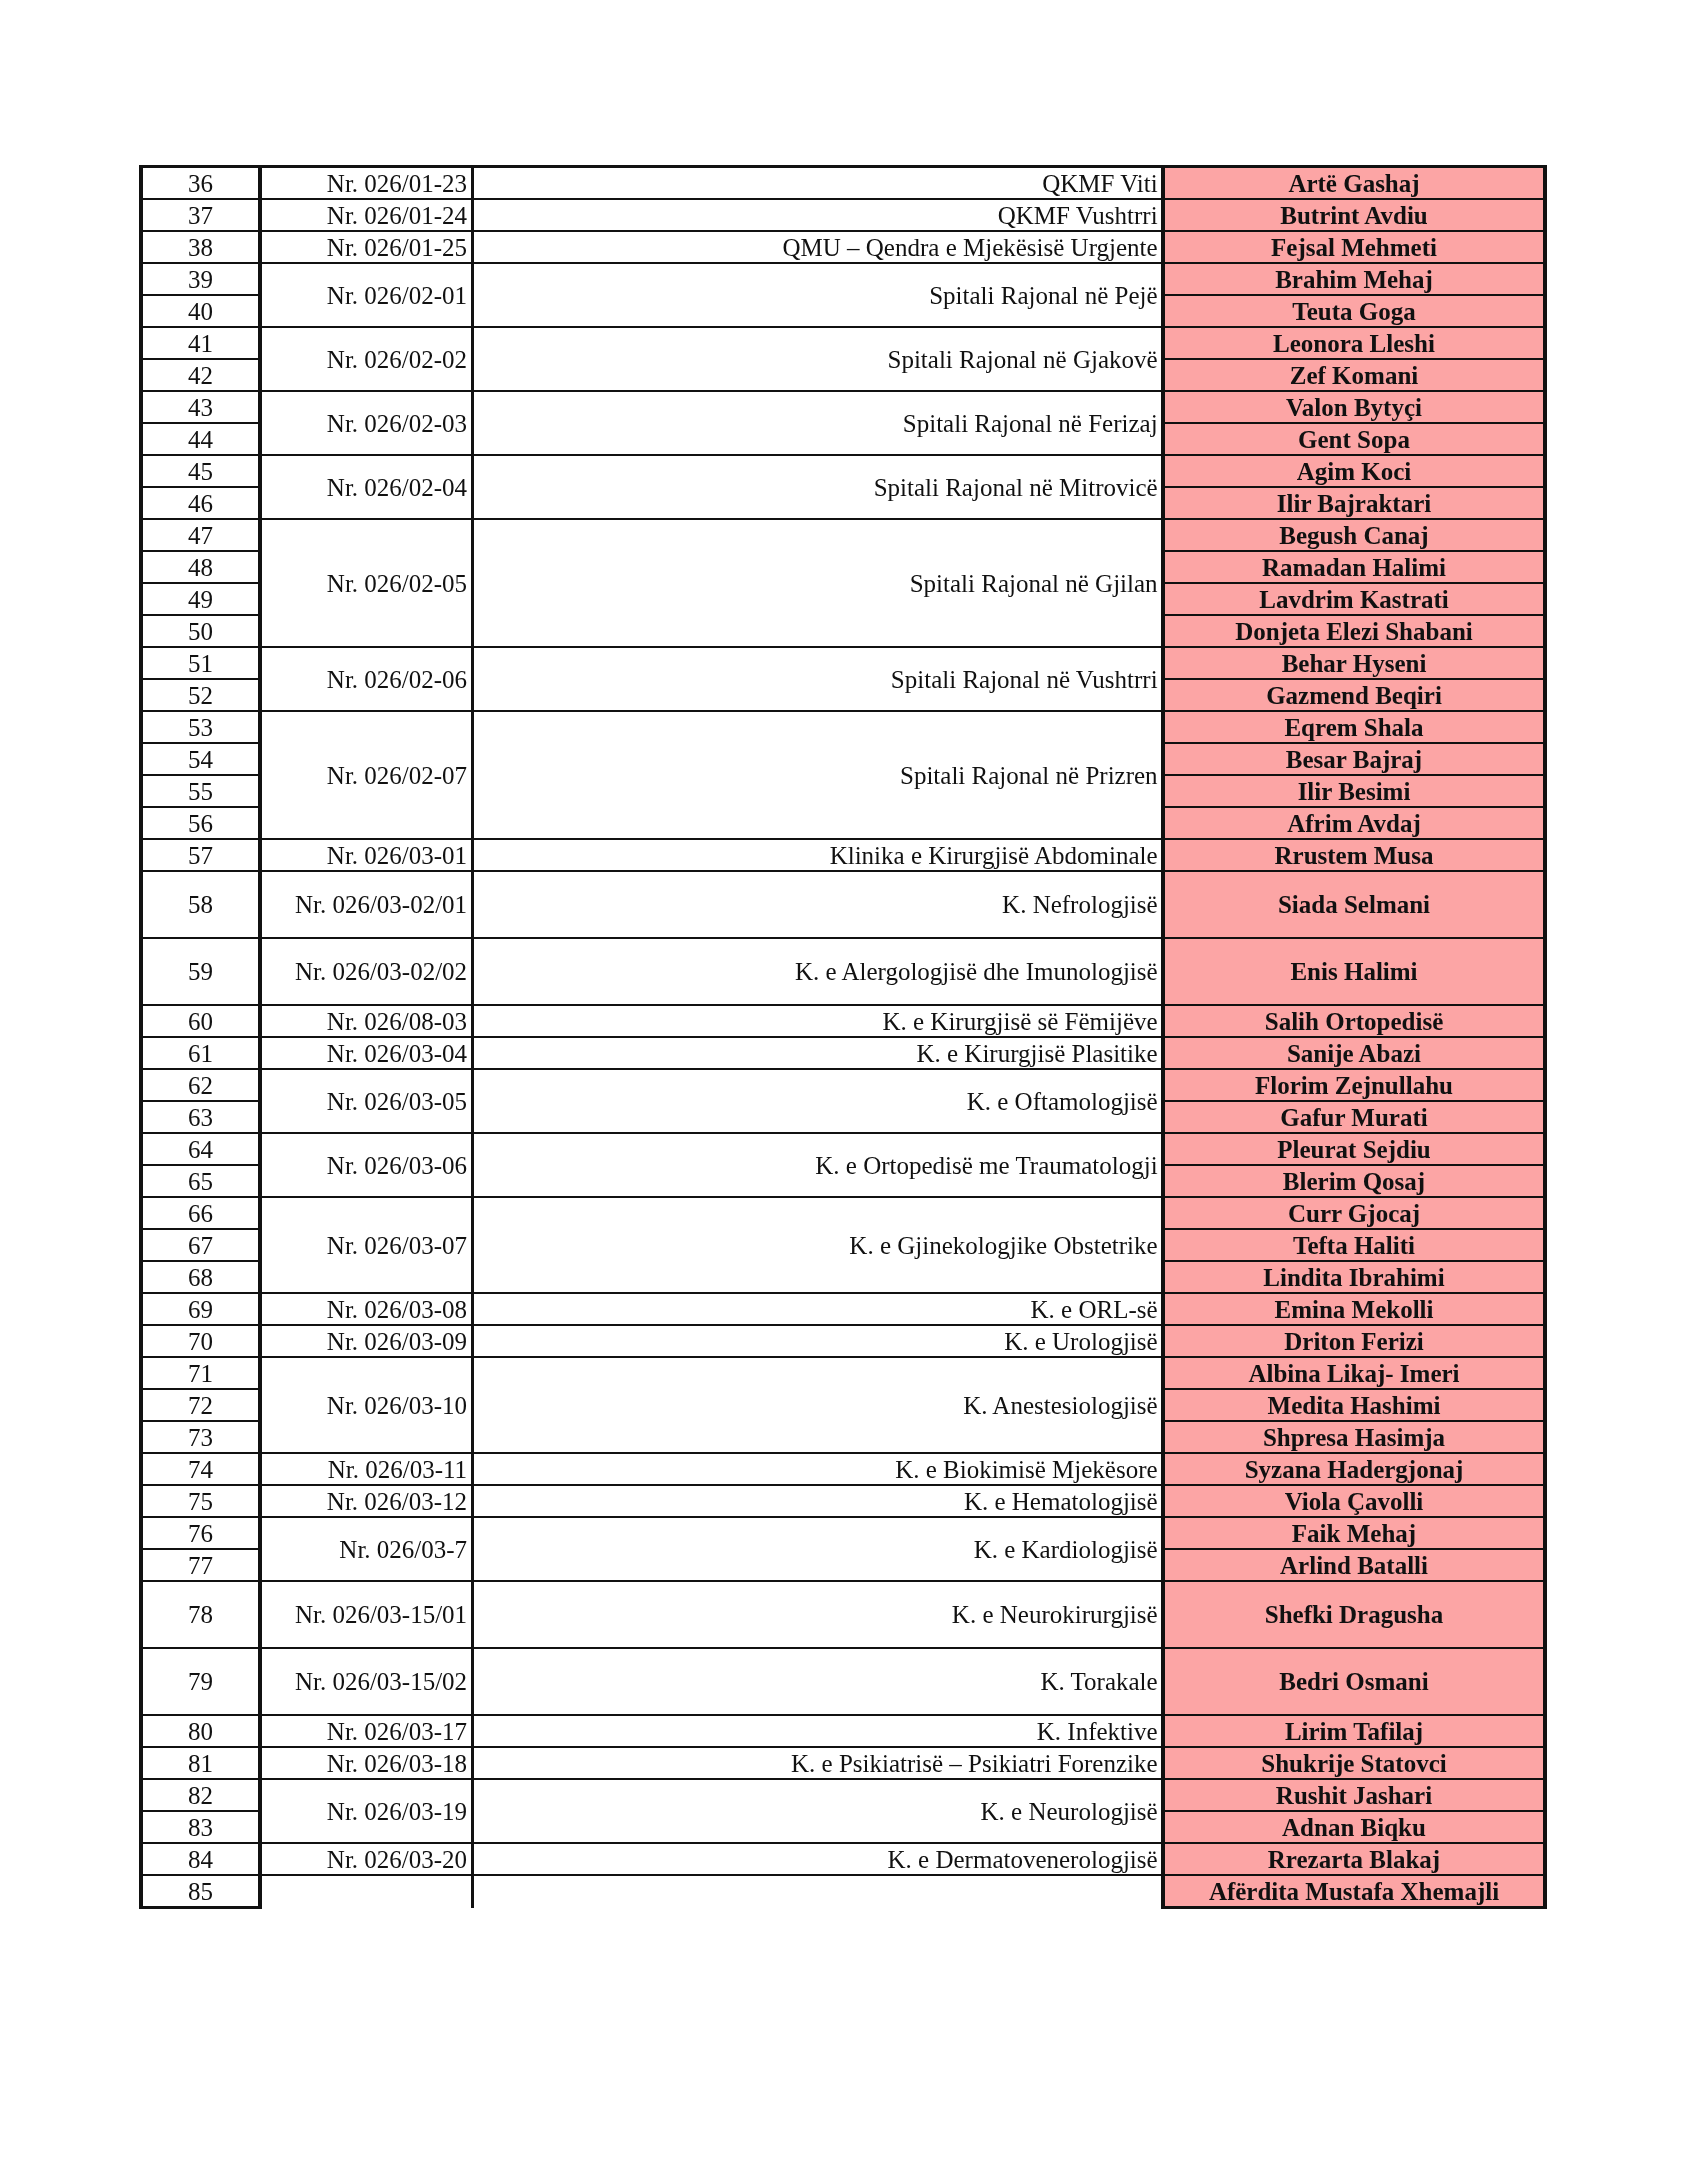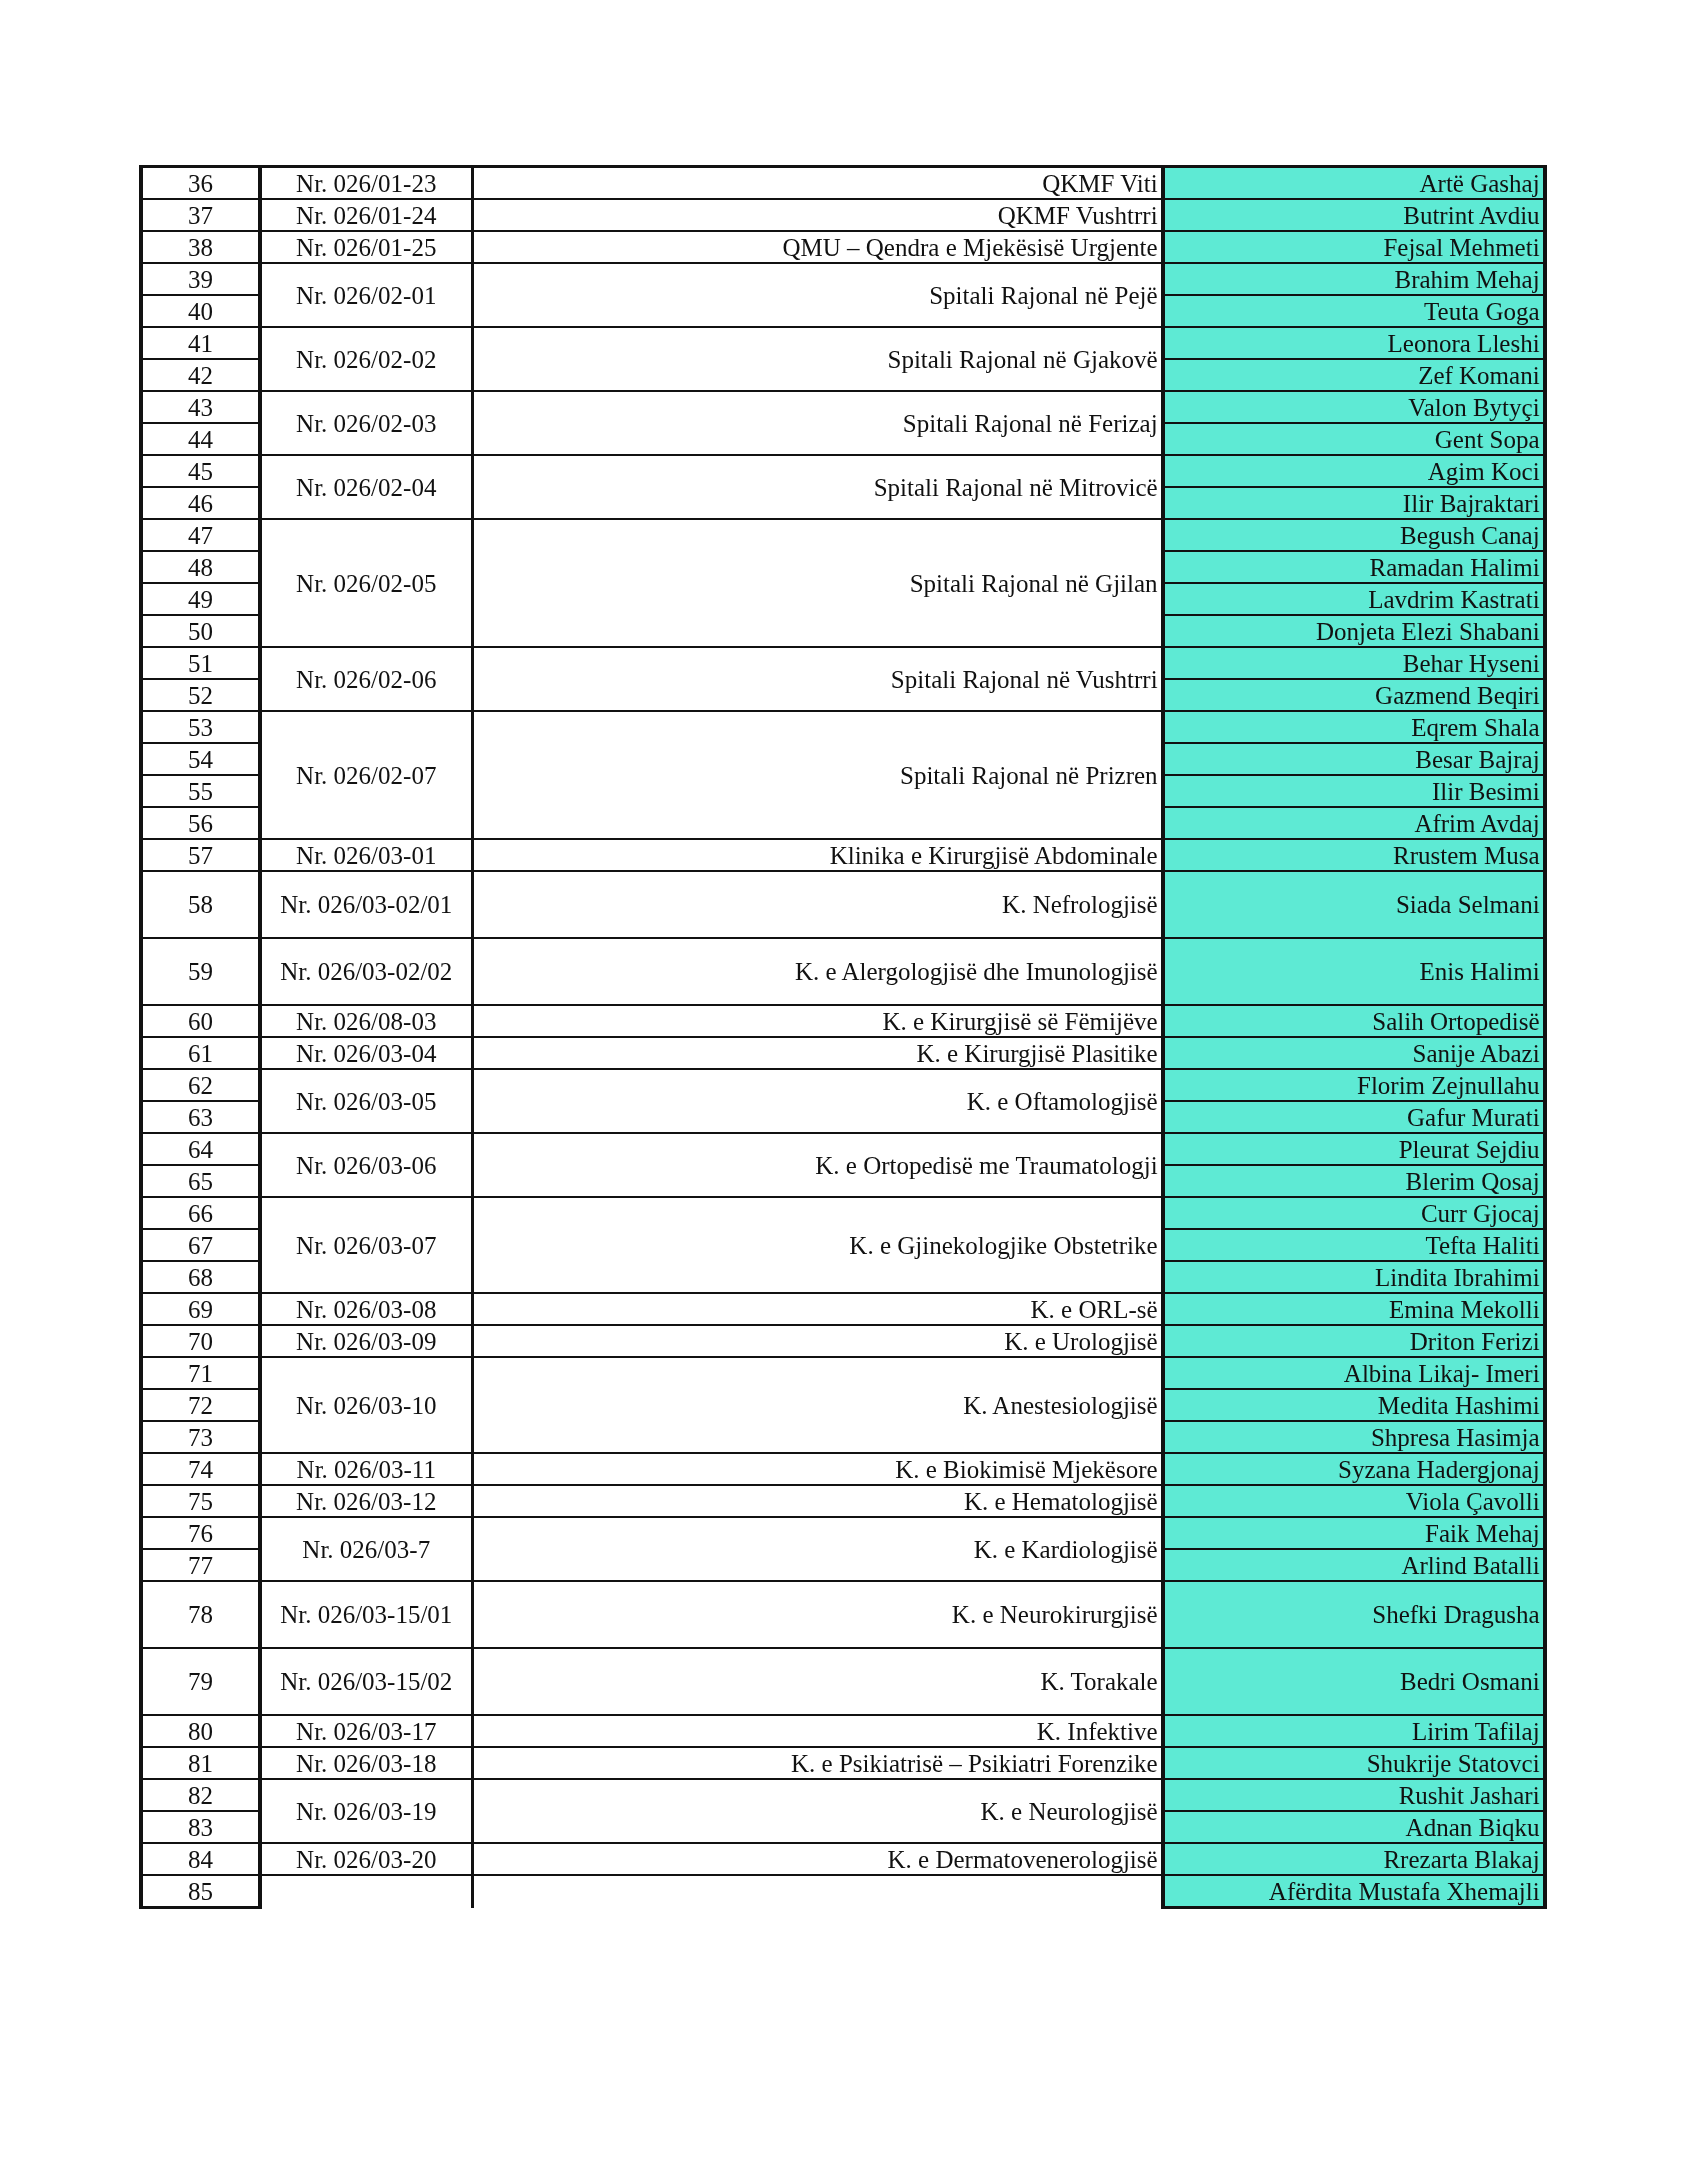--- a/index.html
+++ b/index.html
@@ -41,29 +41,29 @@
     white-space: nowrap;
     overflow: hidden;
     vertical-align: middle;
   }
   table.roster tr.tall td { height: 65px; }
   td.num {
     text-align: center;
     border-left-width: 4.3px !important;
     border-right-width: 4.3px !important;
   }
-  td.ref { text-align: center; }
+  td.ref { text-align: right; }
   td.unit {
     text-align: right;
     border-left-width: 3.4px !important;
   }
   td.name {
-    background: #5eead4;
-    font-weight: normal;
-    text-align: right;
+    background: #fca5a5;
+    font-weight: bold;
+    text-align: center;
     border-left-width: 4.3px !important;
     border-right-width: 4.3px !important;
   }
   tr.first td { border-top-width: 3.4px; }
   tr.last td.num, tr.last td.name { border-bottom-width: 3.4px; }
   td.empty { border-bottom: none !important; }
 </style>
 </head>
 <body>
 

